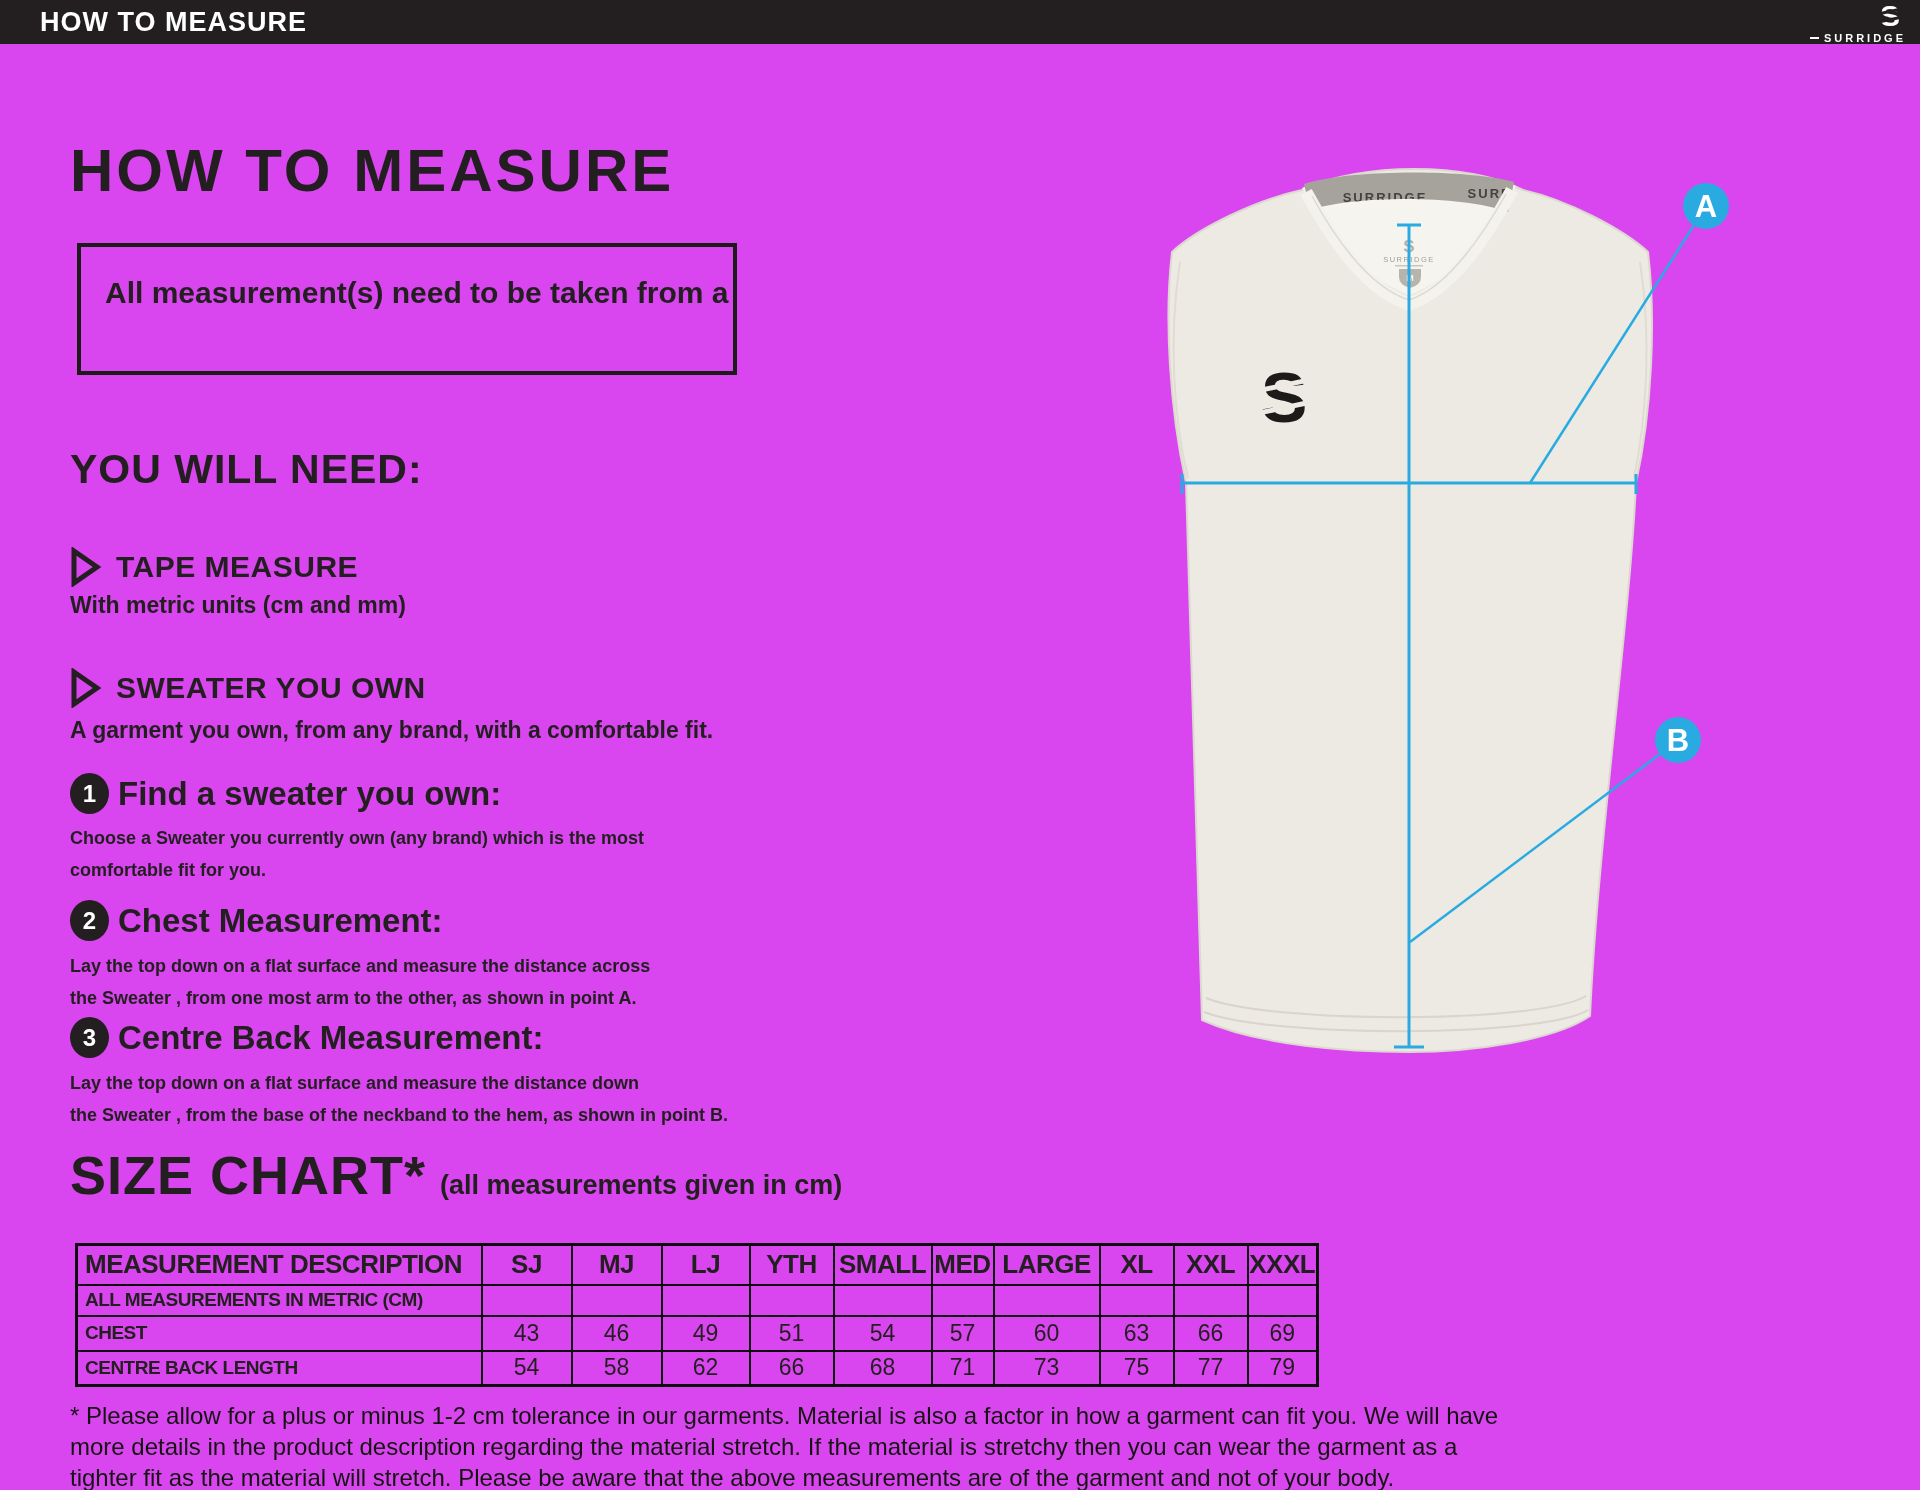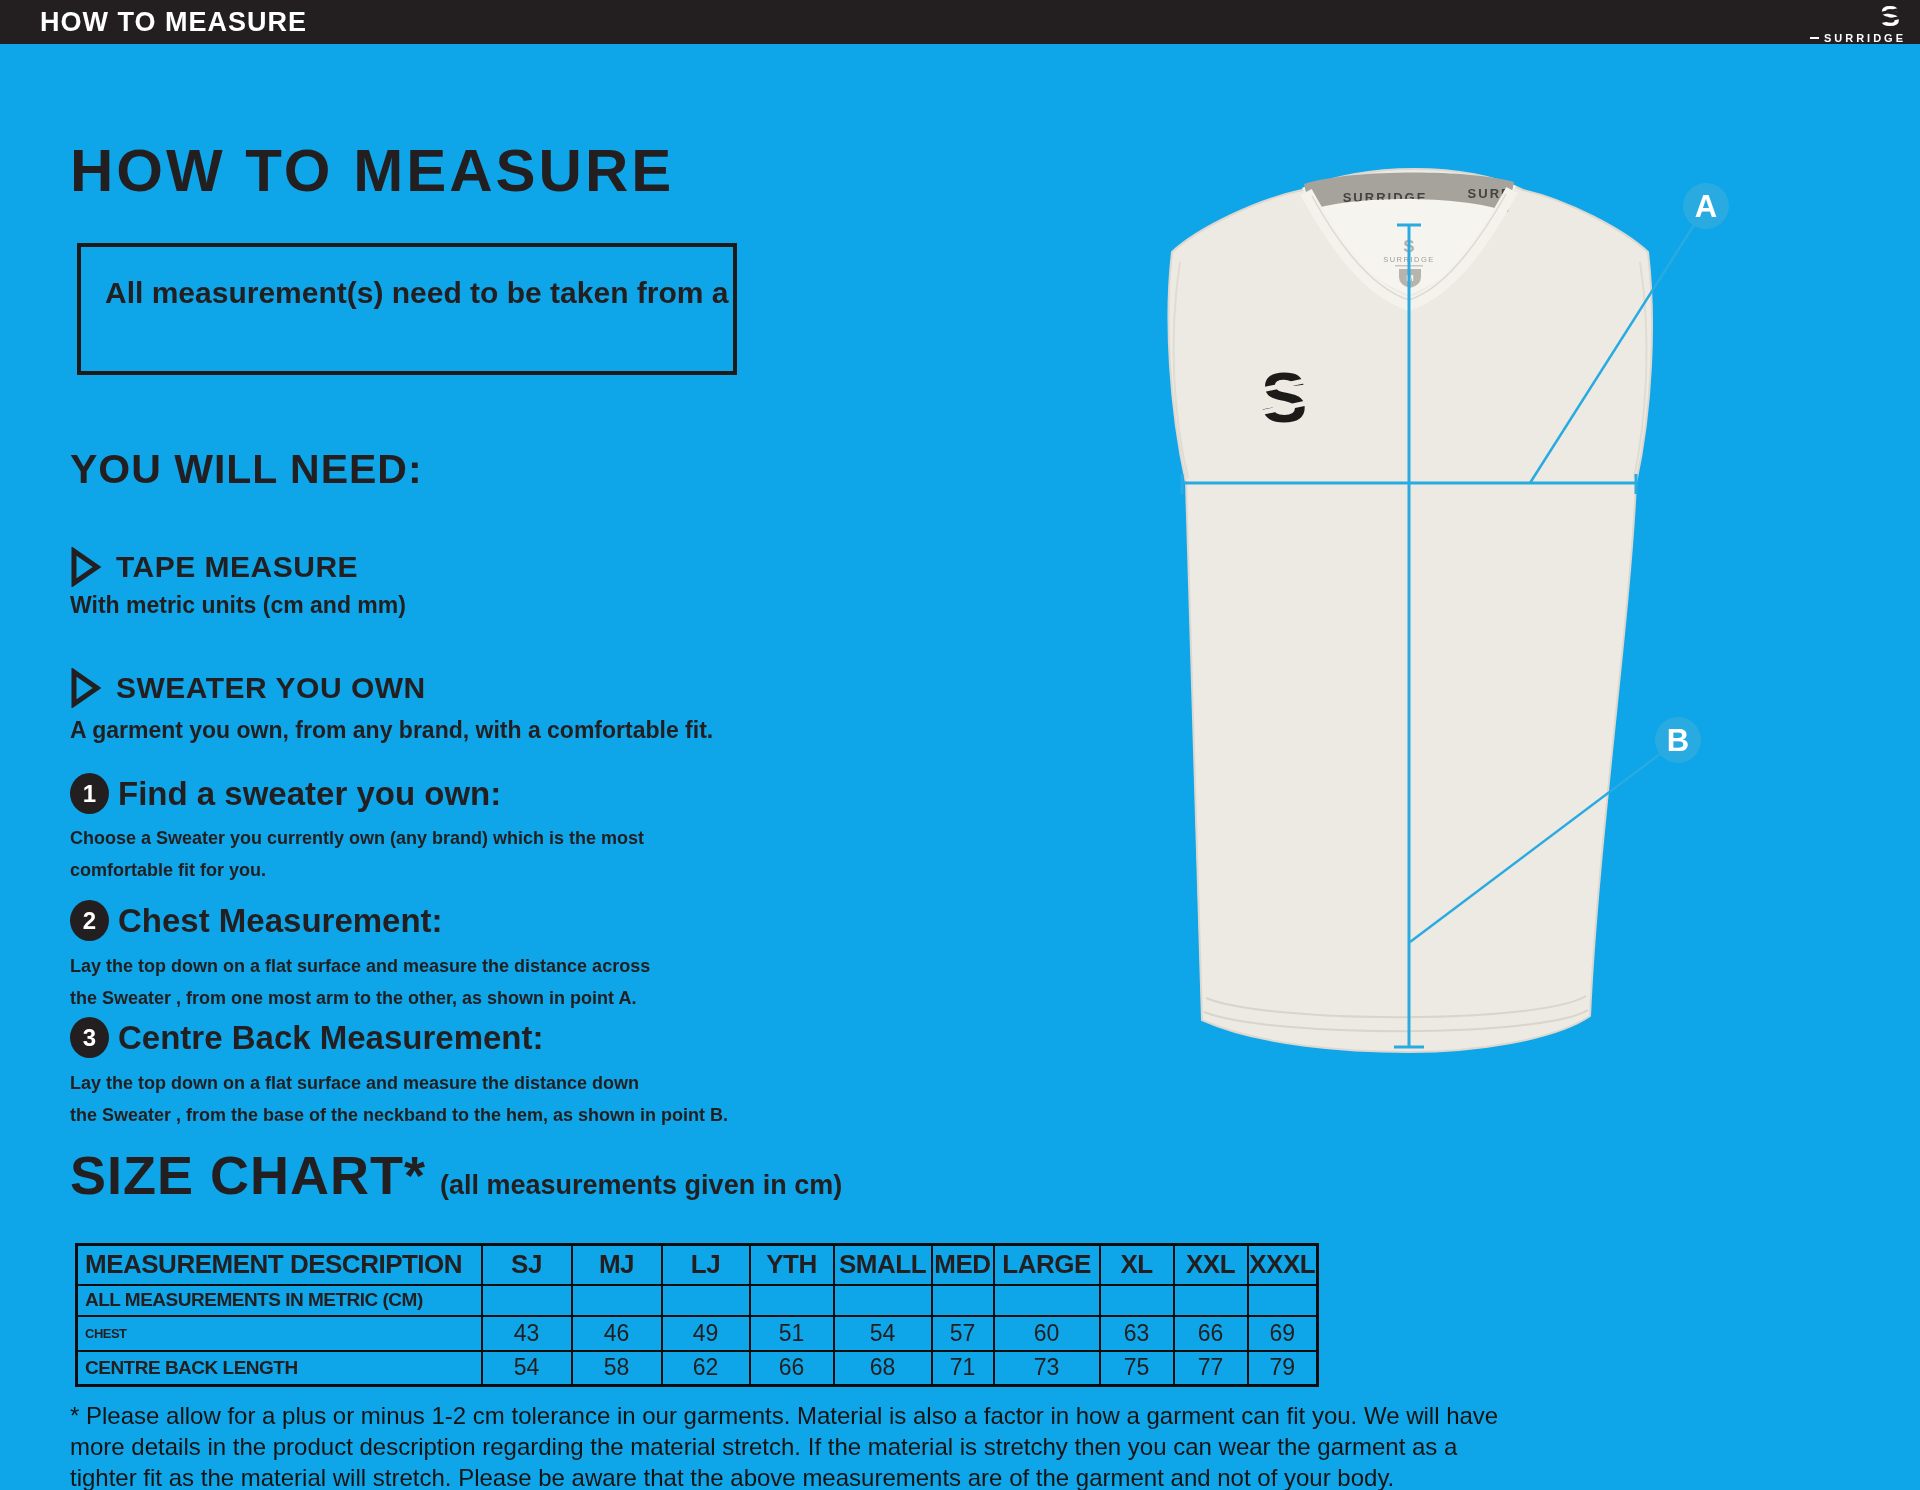--- a/index.html
+++ b/index.html
@@ -1,16 +1,16 @@
 <!DOCTYPE html>
 <html><head>
 <meta charset="utf-8">
 <style>
   html,body{margin:0;padding:0;background:#fff;}
-  .canvas{position:relative;width:1920px;height:1490px;background:#0ea5e9;overflow:hidden;
+  .canvas{position:relative;width:1920px;height:1490px;background:#d946ef;overflow:hidden;
           font-family:"Liberation Sans",sans-serif;color:#231f20;}
 
   
   .topbar{position:absolute;left:0;top:0;width:1920px;height:44px;background:#231f20;}
   .topbar-title{position:absolute;left:40px;top:0;height:44px;line-height:44px;
                 font-size:27px;font-weight:bold;letter-spacing:1px;color:#ffffff;}
   .brand-logo{position:absolute;right:14px;top:2px;width:120px;height:42px;text-align:center;}
   .brand-name{display:flex;align-items:center;justify-content:flex-end;gap:5px;
               color:#fff;font-size:11px;font-weight:bold;letter-spacing:3px;margin-top:-2px;}
   .brand-rule{display:inline-block;width:9px;height:2px;background:#fff;}
@@ -175,21 +175,21 @@
       <td></td>
       <td></td>
       <td></td>
       <td></td>
       <td></td>
       <td></td>
       <td></td>
       <td></td>
     </tr>
     <tr class="vals">
-      <td class="desc" style="font-size:13px;font-weight:bold;margin-left:48px;">CHEST</td>
+      <td class="desc" style="font-size:19px;font-weight:bold;margin-left:48px;">CHEST</td>
       <td>43</td>
       <td>46</td>
       <td>49</td>
       <td>51</td>
       <td>54</td>
       <td>57</td>
       <td>60</td>
       <td>63</td>
       <td>66</td>
       <td>69</td>

